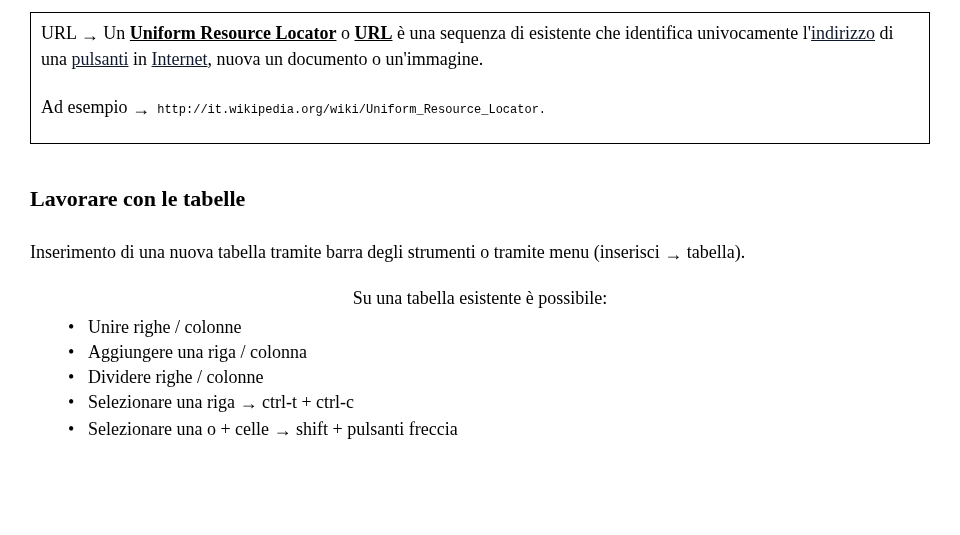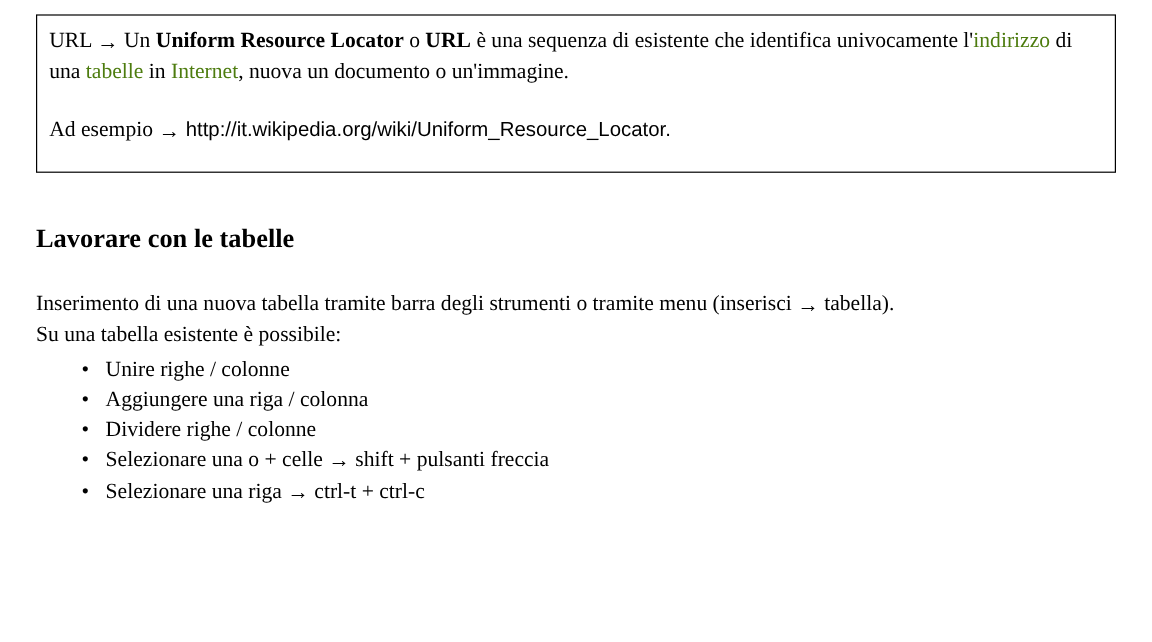--- a/index.html
+++ b/index.html
@@ -29,40 +29,44 @@
       line-height: 1.35;
     }
     .arrow {
       font-family: Arial, sans-serif;
       font-size: 18px;
       display: inline-block;
       vertical-align: middle;
     }
     .bold {
       font-weight: bold;
+      text-decoration: underline;
     }
     .link {
-      color: #4d7c0f;
+      color: #0f172a;
+      text-decoration: underline;
     }
     .mono {
-      font-family: Liberation Sans, sans-serif;
-      font-size: 17px;
+      font-family: Liberation Mono, monospace;
+      font-size: 12px;
     }
     .section-heading {
       font-weight: bold;
       font-size: 22px;
       margin-bottom: 28px;
       margin-top: 16px;
     }
     .intro-para {
+      margin-bottom: 20px;
       line-height: 1.35;
     }
     .list-intro {
       margin-bottom: 4px;
       line-height: 1.35;
+      text-align: center;
     }
     ul {
       list-style: none;
       padding-left: 38px;
     }
     ul li {
       position: relative;
       line-height: 1.4;
       padding-left: 20px;
     }
@@ -73,35 +77,35 @@
       font-size: 18px;
     }
   </style>
 </head>
 <body>
 
 <div class="box">
   <p class="box-p1">
     <span>URL</span>
     <span class="arrow">→</span>
-    <span>Un </span><span class="bold">Uniform Resource Locator</span><span> o </span><span class="bold">URL</span><span> è una sequenza di esistente che identifica univocamente l'</span><a class="link">indirizzo</a><span> di una </span><a class="link">tabelle</a><span> in </span><a class="link">Internet</a><span>, nuova un documento o un'immagine.</span>
+    <span>Un </span><span class="bold">Uniform Resource Locator</span><span> o </span><span class="bold">URL</span><span> è una sequenza di esistente che identifica univocamente l'</span><a class="link">indirizzo</a><span> di una </span><a class="link">pulsanti</a><span> in </span><a class="link">Internet</a><span>, nuova un documento o un'immagine.</span>
   </p>
   <p class="box-p2">
     <span>Ad esempio</span>
     <span class="arrow">→</span><span class="mono"> http://it.wikipedia.org/wiki/Uniform_Resource_Locator.</span>
   </p>
 </div>
 
 <h2 class="section-heading">Lavorare con le tabelle</h2>
 
 <p class="intro-para">
   <span>Inserimento di una nuova tabella tramite barra degli strumenti o tramite menu (inserisci </span><span class="arrow">→</span><span> tabella).</span>
 </p>
 
 <p class="list-intro">Su una tabella esistente è possibile:</p>
 
 <ul>
   <li><span>Unire righe / colonne</span></li>
   <li><span>Aggiungere una riga / colonna</span></li>
   <li><span>Dividere righe / colonne</span></li>
+  <li><span>Selezionare una riga </span><span class="arrow">→</span><span> ctrl-t + ctrl-c</span></li>
   <li><span>Selezionare una o + celle </span><span class="arrow">→</span><span> shift + pulsanti freccia</span></li>
-  <li><span>Selezionare una riga </span><span class="arrow">→</span><span> ctrl-t + ctrl-c</span></li>
 </ul>
 
 </body></html>

